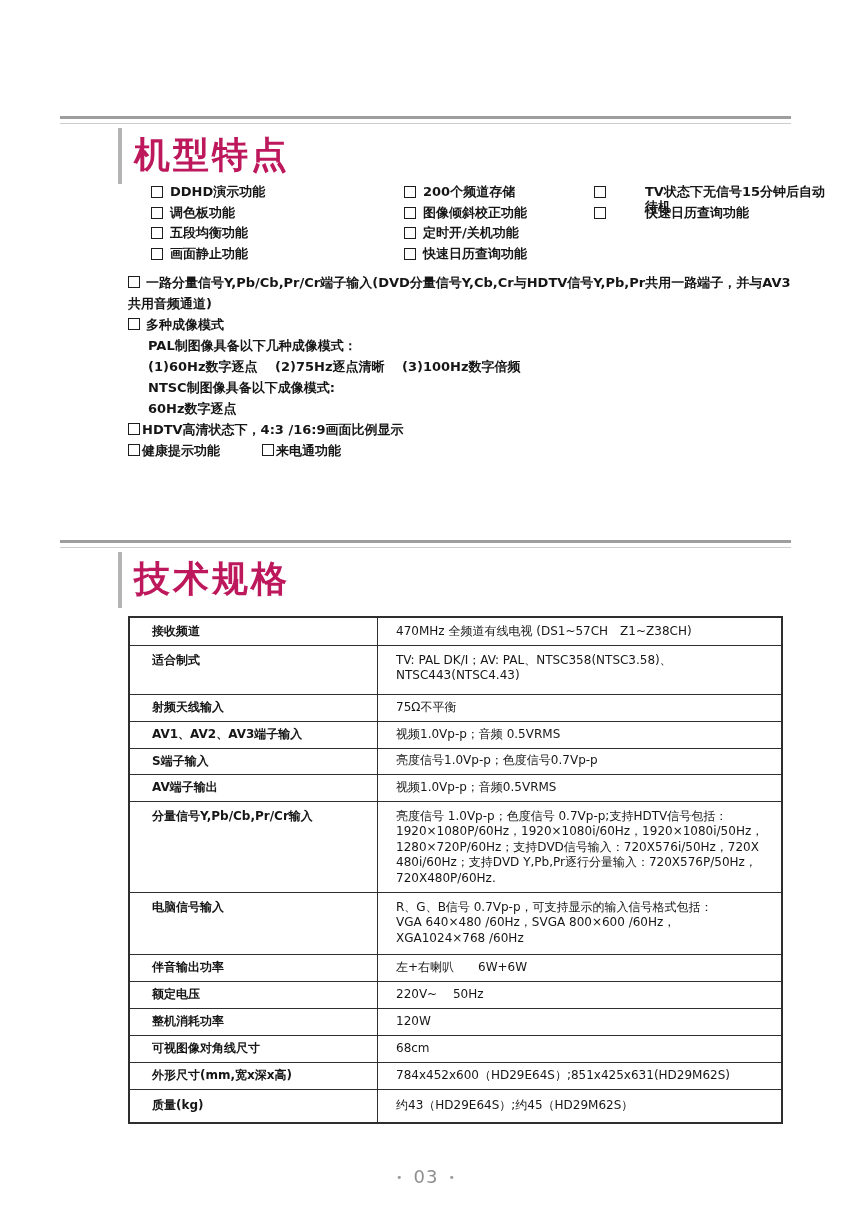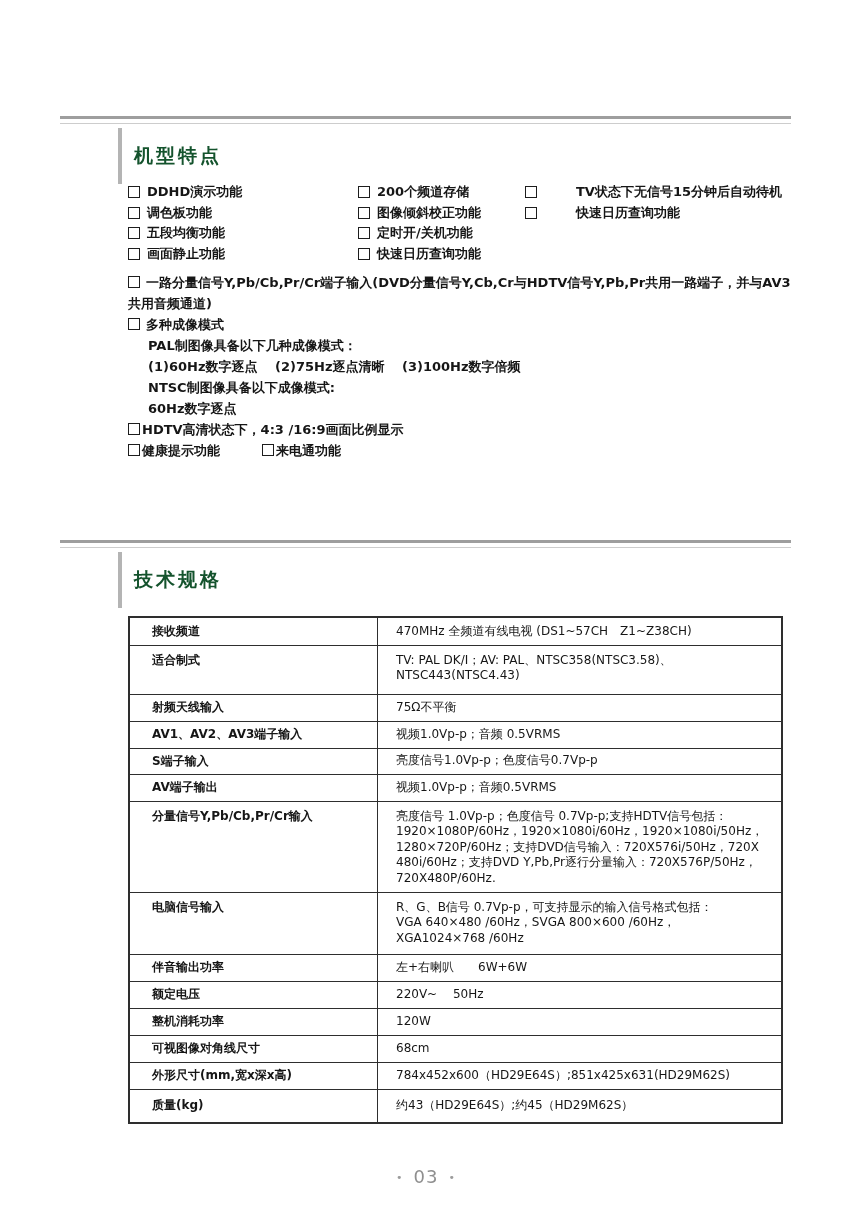--- a/index.html
+++ b/index.html
@@ -13,32 +13,32 @@
   .divider .thick{height:3px;background:#9e9e9e;}
   .divider .thin{height:1px;background:#cdcdcd;margin-top:4px;}
   #divider-1{top:116px;}
   #divider-2{top:540px;}
   
   .section-header{position:absolute;left:118px;display:flex;align-items:flex-start;}
   #features-header{top:128px;}
   #specs-header{top:552px;}
   .vbar{width:4px;height:56px;background:#b4b4b4;margin-right:12px;flex:none;}
   .section-title{
-    font-size:19px;font-weight:bold;letter-spacing:3px;color:#14532d;
+    font-size:36px;font-weight:bold;letter-spacing:3px;color:#be185d;
     padding-top:12px;line-height:30px;
   }
   
   .cb{
     display:inline-block;width:10px;height:10px;border:1.5px solid #1d1d1d;
     vertical-align:-1px;background:#fff;flex:none;
   }
   
   .fgrid{position:absolute;left:128px;top:184px;width:700px;font-size:13px;font-weight:bold;}
   .frow{display:flex;height:20.5px;align-items:flex-start;}
-  .fcell{display:flex;align-items:flex-start;}
+  .fcell{display:flex;align-items:flex-start;margin-left:23px;}
   .fcell .cb{margin-right:7px;margin-top:2px;}
   .fcell.c1{width:230px;}
   .fcell.c2{width:167px;}
   .fcell.c3{flex:1;gap:32px;}
   .ftext{line-height:15px;}
   
   .notes{position:absolute;left:128px;top:272px;width:672px;font-size:13px;font-weight:bold;line-height:21px;}
   .nline{min-height:21px;}
   .nline .cb{margin-right:6px;}
   .nline .cb.tight{margin-right:2px;}

